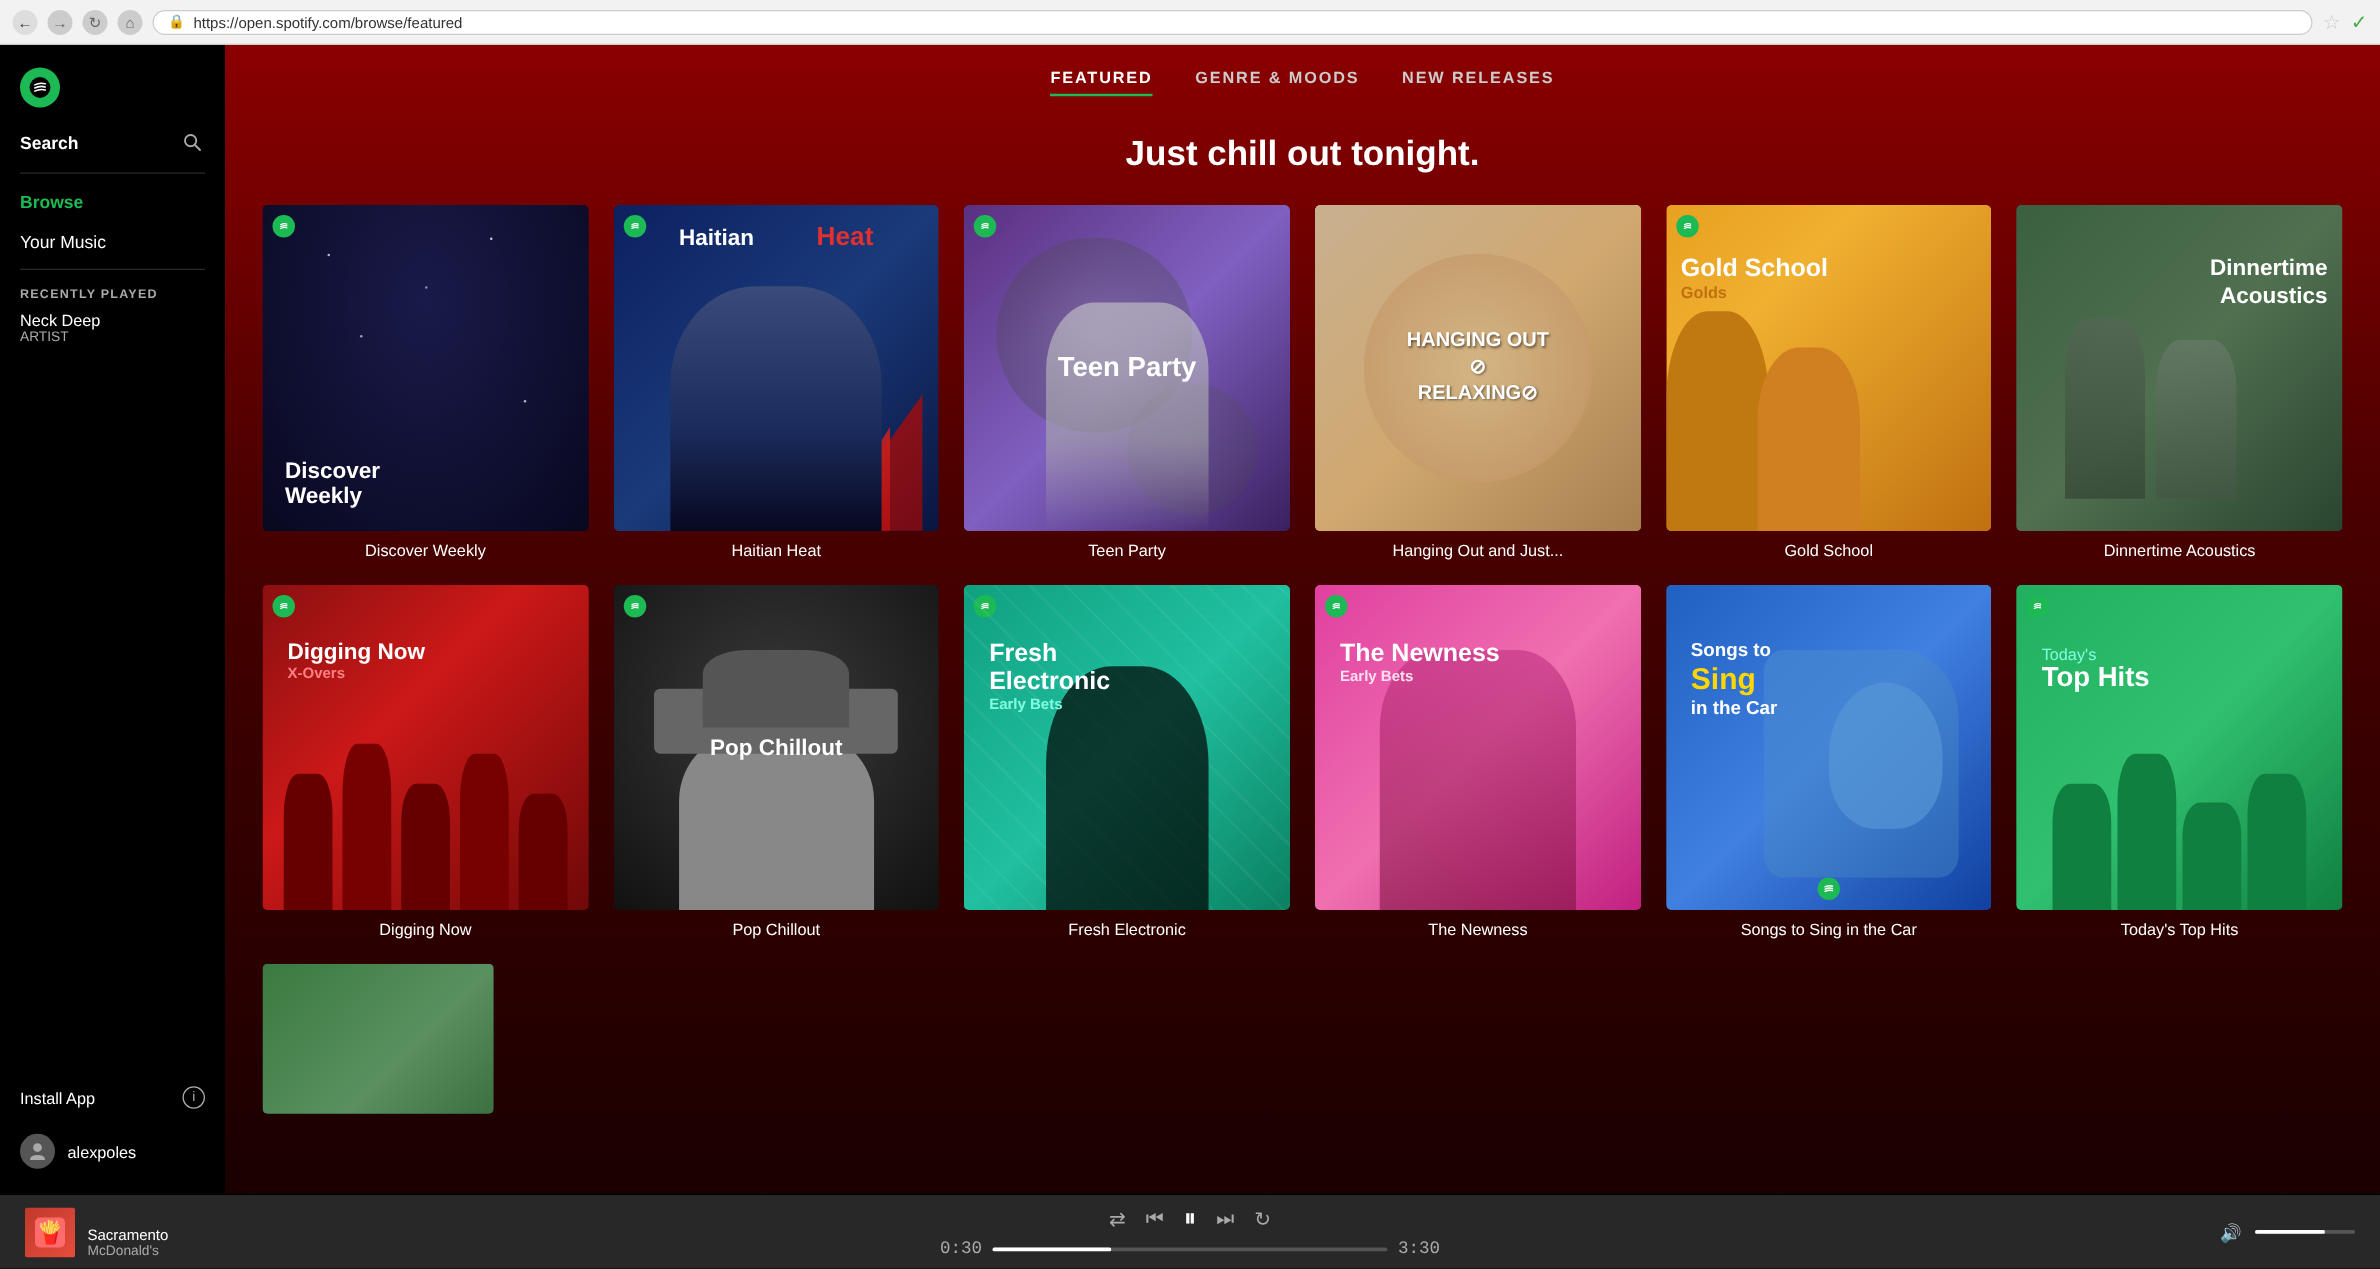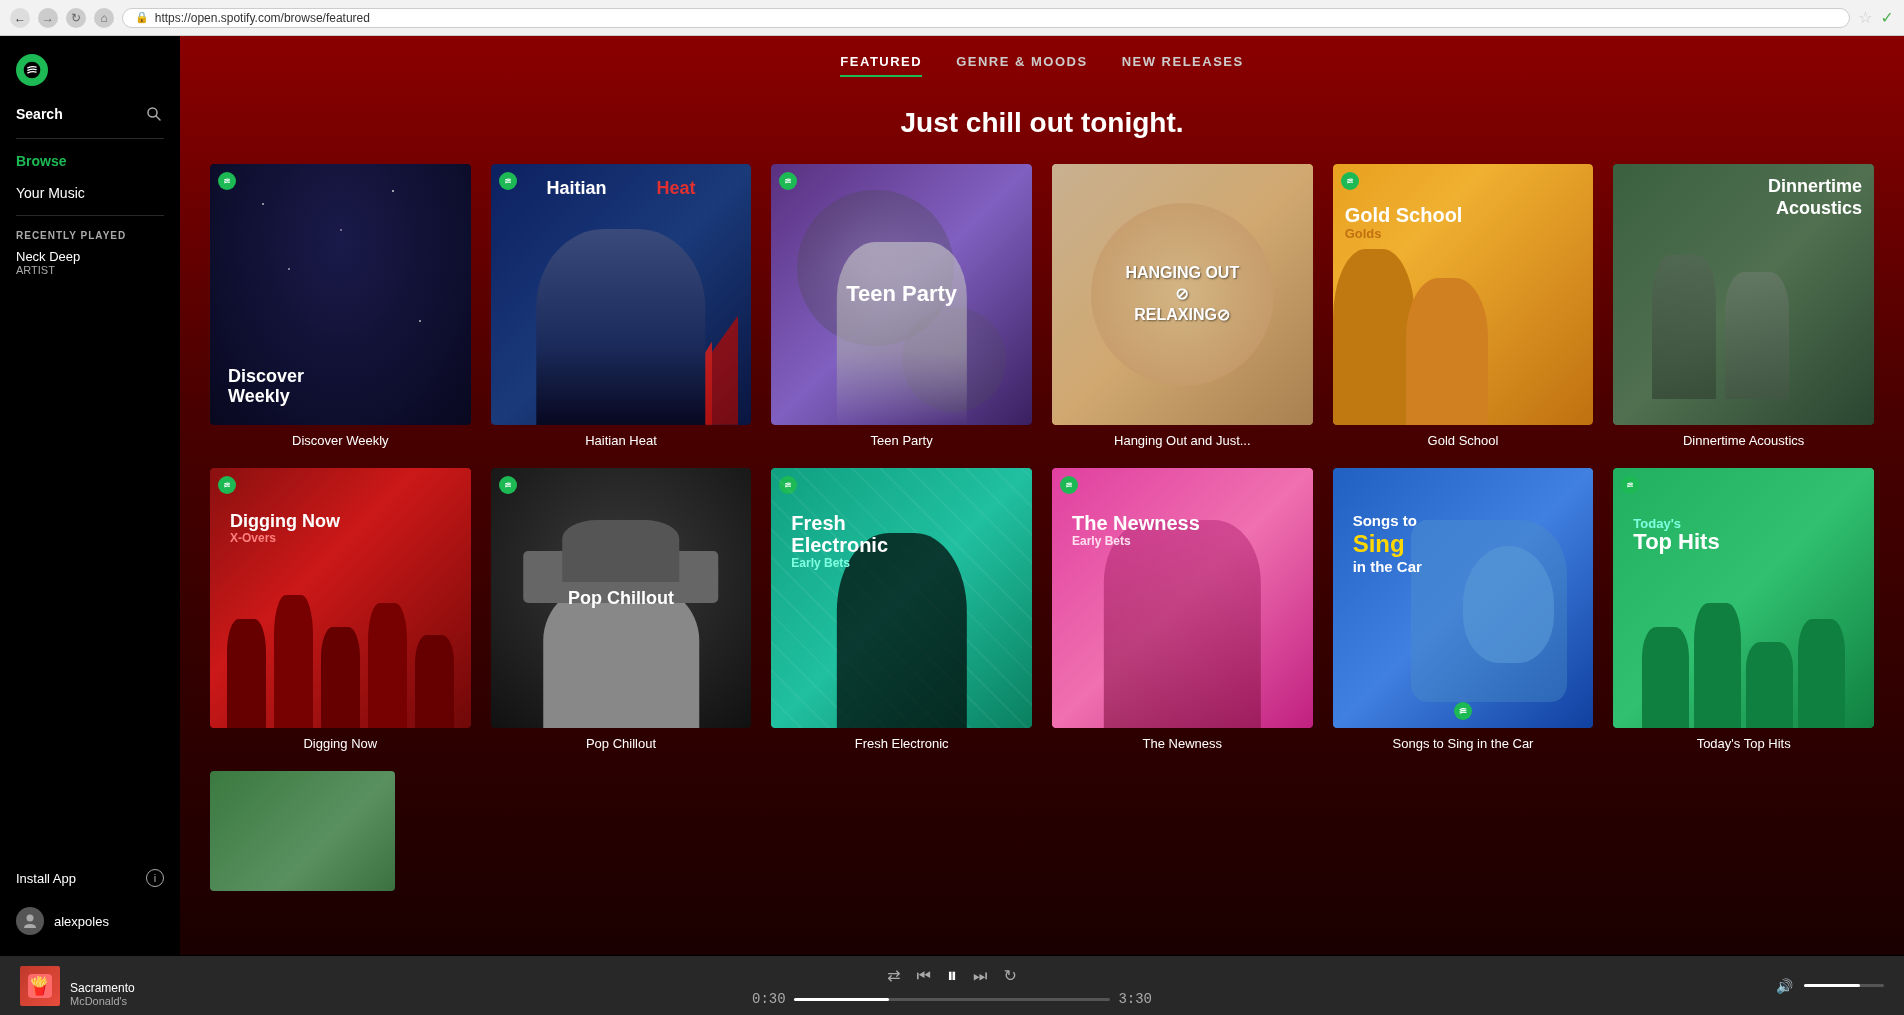--- a/index.html
+++ b/index.html
@@ -290,21 +290,21 @@
     }
     .gs-title { font-size: 20px; font-weight: 900; color: #fff; line-height: 1.1; }
     .gs-sub { font-size: 13px; color: #c07010; font-weight: 700; }
 
     .dinnertime-art {
       width: 100%; height: 100%;
       background: linear-gradient(135deg, #3a6040 0%, #507050 50%, #2a4030 100%);
       display: flex; flex-direction: column; align-items: flex-end; justify-content: flex-start;
       padding: 12px;
     }
-    .dt-title { font-size: 18px; font-weight: 900; color: #fff; text-align: right; line-height: 1.2; }
+    .dt-title { font-size: 18px; font-weight: 900; color: #fff; text-align: right; line-height: 1.2; margin-top: 28px; }
 
     .digging-art {
       width: 100%; height: 100%;
       background: linear-gradient(135deg, #8B1010 0%, #cc2020 50%, #6a0a0a 100%);
       display: flex; flex-direction: column; align-items: flex-start; justify-content: flex-start;
       padding: 12px;
     }
     .dig-title { font-size: 18px; font-weight: 900; color: #fff; line-height: 1.1; }
     .dig-sub { font-size: 12px; color: #ff8080; font-weight: 700; }
 
@@ -341,21 +341,21 @@
     }
     .sc-text { font-size: 15px; font-weight: 900; color: #fff; line-height: 1.2; }
     .sc-highlight { color: #FFD700; font-size: 24px; }
 
     .tophits-art {
       width: 100%; height: 100%;
       background: linear-gradient(135deg, #20b060 0%, #30c070 50%, #108040 100%);
       display: flex; flex-direction: column; align-items: flex-start; justify-content: flex-start;
       padding: 12px;
     }
-    .th-today { font-size: 13px; color: #80ffe0; font-weight: 700; }
+    .th-today { font-size: 13px; color: #80ffe0; font-weight: 400; }
     .th-title { font-size: 22px; font-weight: 900; color: #fff; line-height: 1.0; }
 
     
     .partial-card {
       width: 185px;
       cursor: pointer;
     }
     .partial-thumb {
       width: 185px;
       height: 120px;
@@ -493,21 +493,21 @@
                   <div class="spotify-badge">
                       <svg width="12" height="12" viewBox="0 0 24 24">
                         <circle cx="12" cy="12" r="10" fill="#1DB954"></circle>
                         <path d="M7 15.5 Q12 13 17 14.5" stroke="white" stroke-width="2" fill="none" stroke-linecap="round"></path>
                         <path d="M7 12.5 Q12 10 17 11.5" stroke="white" stroke-width="2" fill="none" stroke-linecap="round"></path>
                         <path d="M7 9.5 Q12 7 17 8.5" stroke="white" stroke-width="2" fill="none" stroke-linecap="round"></path>
                       </svg>
                     </div>
                 </div>
                 <div style="position:absolute;top:14px;left:0;right:0;text-align:center;z-index:2;">
-                  <span style="font-size:18px;font-weight:900;color:#fff;">Haitian </span><span style="font-size:18px;font-weight:900;color:#e03030;margin-left:45px;">Heat</span>
+                  <span style="font-size:18px;font-weight:900;color:#fff;">Haitian </span><span style="font-size:21px;font-weight:900;color:#e03030;margin-left:45px;">Heat</span>
                 </div>
 
                 <div style="position:absolute;bottom:0;left:50%;transform:translateX(-50%);width:65%;height:75%;background:linear-gradient(180deg,#3a4a7a 0%,#1a2a5a 60%,#080820 100%);border-radius:40% 40% 0 0;z-index:1;"></div>
 
                 <div style="position:absolute;bottom:0;right:5%;width:30%;height:60%;background:linear-gradient(135deg,#c01010 0%,#900808 100%);clip-path:polygon(0 100%,100% 30%,100% 100%);z-index:0;opacity:0.8;"></div>
                 <div style="position:absolute;bottom:0;right:15%;width:20%;height:40%;background:linear-gradient(135deg,#e03030 0%,#b01010 100%);clip-path:polygon(0 100%,100% 20%,100% 100%);z-index:0;opacity:0.9;"></div>
               </div>
             </div>
           </div>
           <div class="playlist-name">Haitian Heat</div>

